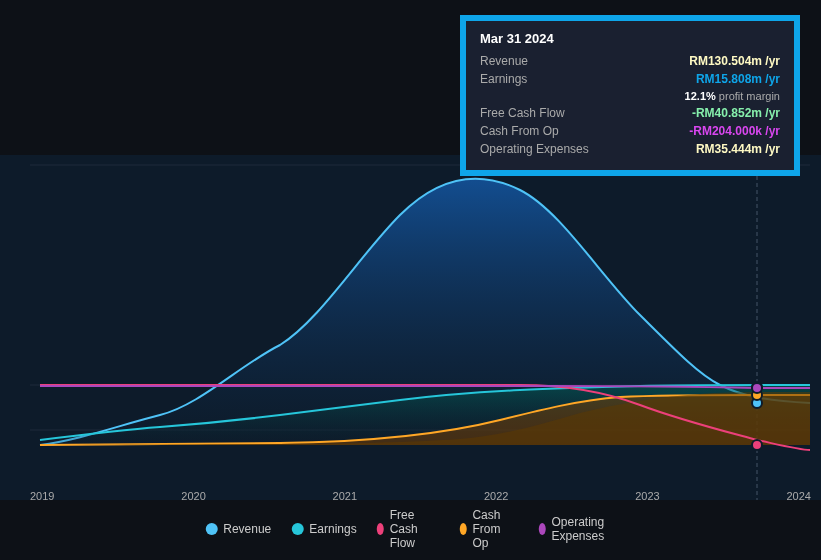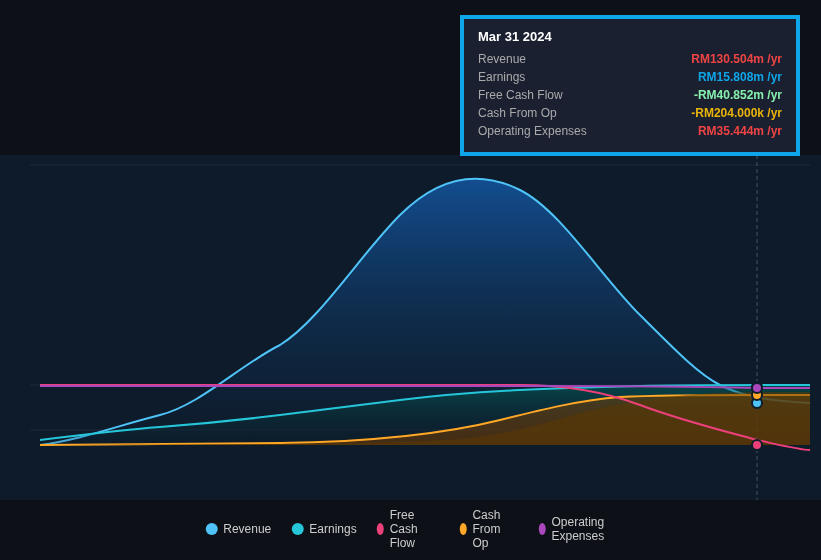--- a/index.html
+++ b/index.html
@@ -15,21 +15,21 @@
     #chart-container {
       width: 821px;
       height: 560px;
       position: relative;
     }
     #tooltip-box {
       position: absolute;
       top: 15px;
       left: 460px;
       background: #1a2030;
-      border: 4px solid #0ea5e9;
+      border: 6px solid #0ea5e9;
       padding: 10px 14px;
       width: 340px;
       z-index: 10;
     }
     .tooltip-title {
       color: #ffffff;
       font-size: 13px;
       font-weight: bold;
       margin-bottom: 8px;
     }
@@ -41,24 +41,24 @@
       font-size: 12px;
     }
     .tooltip-label {
       color: #aaa;
       min-width: 120px;
     }
     .tooltip-value {
       color: #4fc3f7;
       font-weight: bold;
     }
-    .tooltip-value.green { color: #ef4444; }
+    .tooltip-value.green { color: #fef9c3; }
     .tooltip-value.cyan { color: #0ea5e9; }
     .tooltip-value.red { color: #86efac; }
-    .tooltip-value.orange { color: #eab308; }
+    .tooltip-value.orange { color: #d946ef; }
     .tooltip-sub {
       color: #aaa;
       font-size: 11px;
       text-align: right;
     }
     .tooltip-sub span.highlight {
       color: #ffffff;
       font-weight: bold;
     }
     .y-label {
@@ -125,20 +125,24 @@
 
   <div id="tooltip-box">
     <div class="tooltip-title">Mar 31 2024</div>
     <div class="tooltip-row">
       <span class="tooltip-label">Revenue</span>
       <span class="tooltip-value green">RM130.504m /yr</span>
     </div>
     <div class="tooltip-row">
       <span class="tooltip-label">Earnings</span>
       <span class="tooltip-value cyan">RM15.808m /yr</span>
+    </div>
+    <div class="tooltip-row">
+      <span class="tooltip-label"></span>
+      <span class="tooltip-sub"><span class="highlight">12.1%</span> profit margin</span>
     </div>
     <div class="tooltip-row">
       <span class="tooltip-label">Free Cash Flow</span>
       <span class="tooltip-value red">-RM40.852m /yr</span>
     </div>
     <div class="tooltip-row">
       <span class="tooltip-label">Cash From Op</span>
       <span class="tooltip-value orange">-RM204.000k /yr</span>
     </div>
     <div class="tooltip-row">
@@ -193,20 +197,28 @@
 
     <path d="M 40,231 C 100,231 180,231 250,231 C 350,231 450,231 550,231 C 650,231 710,232 757,233 C 780,233 800,233 810,233" fill="none" stroke="#ab47bc" stroke-width="2"></path>
 
     <circle cx="757" cy="248" r="5" fill="#4fc3f7" stroke="#0d1b2a" stroke-width="2"></circle>
     <circle cx="757" cy="232" r="5" fill="#26c6da" stroke="#0d1b2a" stroke-width="2"></circle>
     <circle cx="757" cy="290" r="5" fill="#ec407a" stroke="#0d1b2a" stroke-width="2"></circle>
     <circle cx="757" cy="240" r="5" fill="#ffa726" stroke="#0d1b2a" stroke-width="2"></circle>
     <circle cx="757" cy="233" r="5" fill="#ab47bc" stroke="#0d1b2a" stroke-width="2"></circle>
   </svg>
 
+  <div class="x-labels">
+    <span>2019</span>
+    <span>2020</span>
+    <span>2021</span>
+    <span>2022</span>
+    <span>2023</span>
+    <span>2024</span>
+  </div>
 
   <div id="legend">
     <div class="legend-item">
       <div class="legend-dot" style="background:#4fc3f7;"></div>
       <span>Revenue</span>
     </div>
     <div class="legend-item">
       <div class="legend-dot" style="background:#26c6da;"></div>
       <span>Earnings</span>
     </div>

